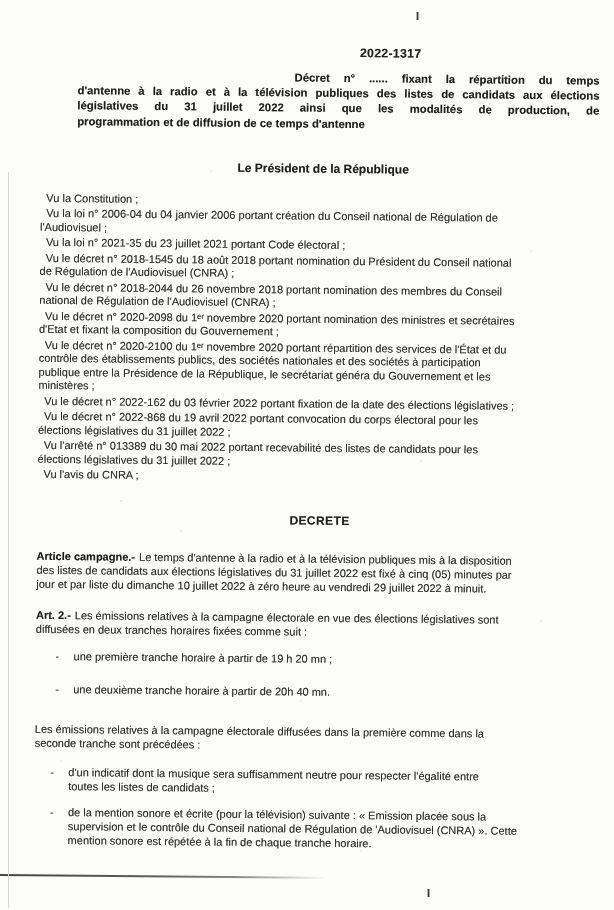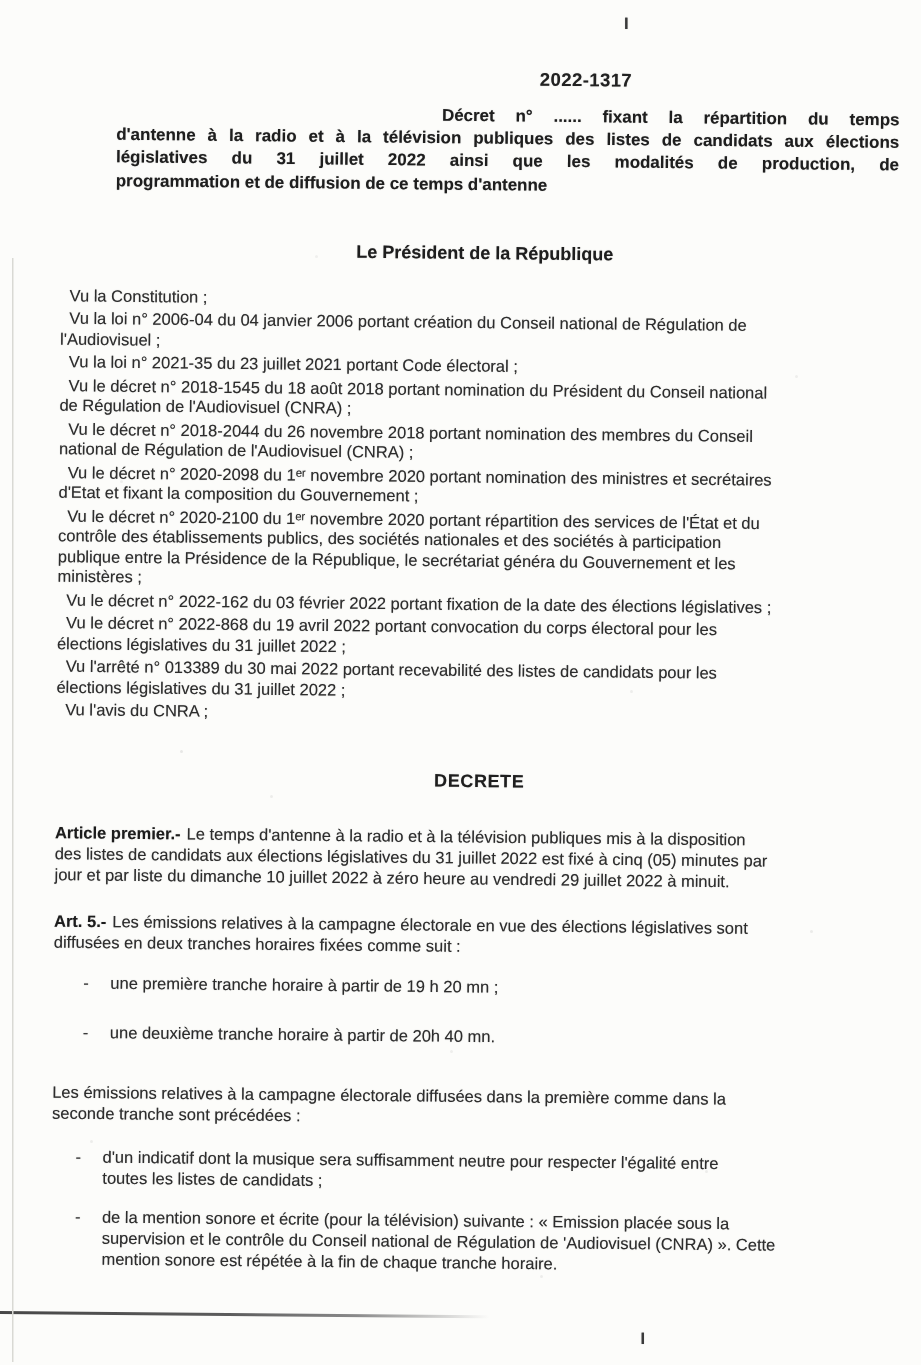--- a/index.html
+++ b/index.html
@@ -96,25 +96,25 @@
       <p>Vu le décret n° 2022-162 du 03 février 2022 portant fixation de la date des élections législatives ;</p>
       <p>Vu le décret n° 2022-868 du 19 avril 2022 portant convocation du corps électoral pour les
 élections législatives du 31 juillet 2022 ;</p>
       <p>Vu l'arrêté n° 013389 du 30 mai 2022 portant recevabilité des listes de candidats pour les
 élections législatives du 31 juillet 2022 ;</p>
       <p>Vu l'avis du CNRA ;</p>
     </div>
 
     <h3 class="decrete-heading">DECRETE</h3>
 
-    <p class="article"><span class="art-label">Article premier.-</span><span>Le temps d'antenne à la radio et à la télévision publiques mis à la disposition
+    <p class="article"><span class="art-label">Article campagne.-</span><span>Le temps d'antenne à la radio et à la télévision publiques mis à la disposition
 des listes de candidats aux élections législatives du 31 juillet 2022 est fixé à  cinq (05) minutes par
 jour et par liste du dimanche 10 juillet 2022 à zéro heure au vendredi 29 juillet 2022 à minuit.</span></p>
 
-    <p class="article second"><span class="art-label">Art. 5.-</span><span>Les émissions relatives à la campagne électorale en vue des élections législatives sont
+    <p class="article second"><span class="art-label">Art. 2.-</span><span>Les émissions relatives à la campagne électorale en vue des élections législatives sont
 diffusées en deux tranches horaires fixées comme suit :</span></p>
 
     <ul class="dash-list">
       <li>une première tranche horaire à partir de 19 h 20 mn ;</li>
       <li>une deuxième tranche horaire à partir de 20h 40 mn.</li>
     </ul>
 
     <p class="para">Les émissions relatives à la campagne électorale diffusées dans la première comme dans la
 seconde tranche sont précédées :</p>
 

